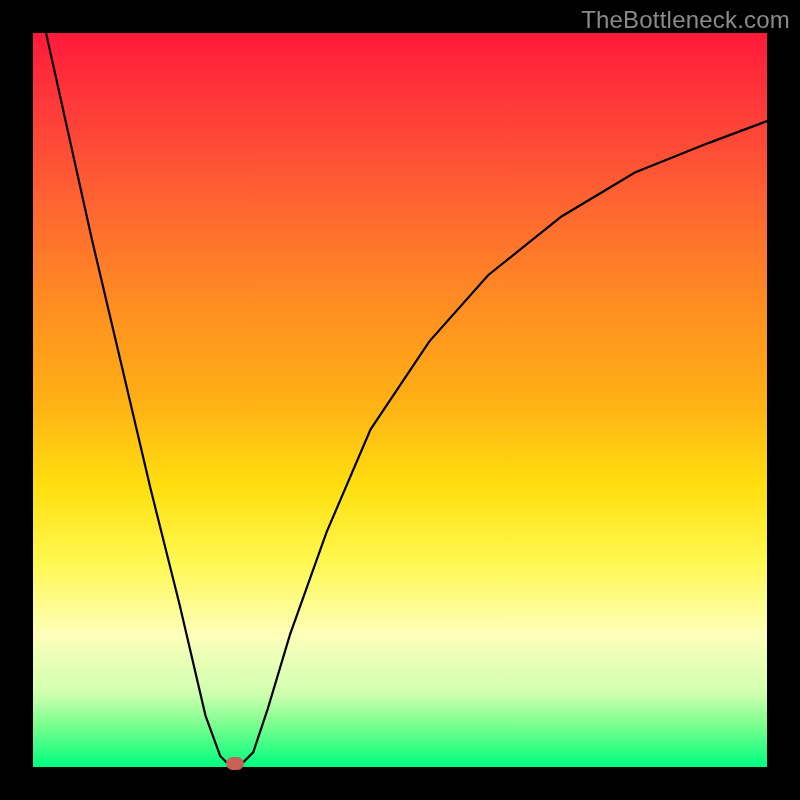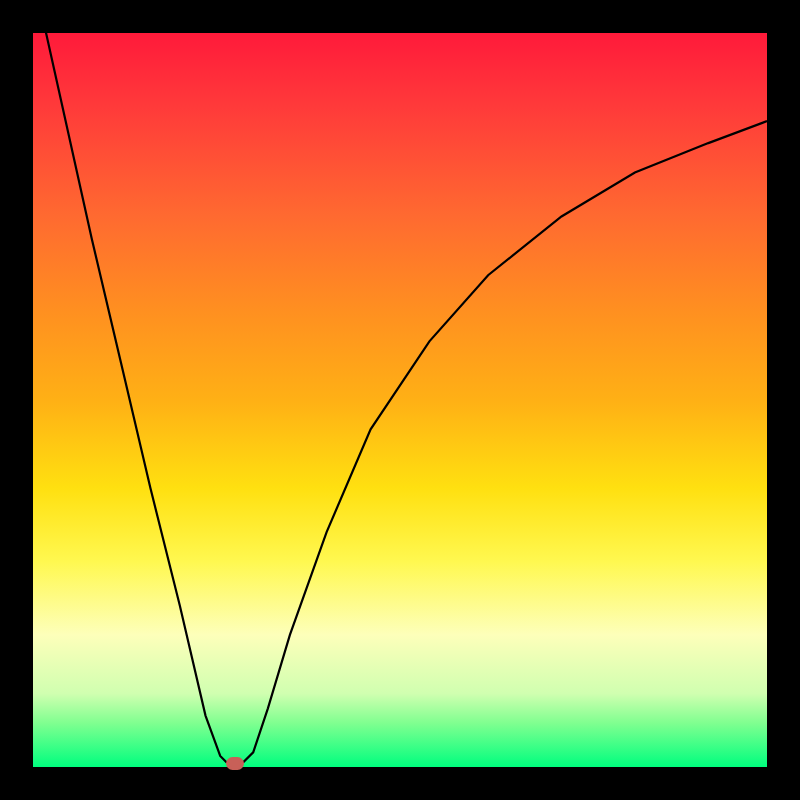--- a/index.html
+++ b/index.html
@@ -58,13 +58,14 @@
 </head>
 <body>
 
 <div class="frame">
   <div class="plot">
     <svg class="curve" viewBox="0 0 734 734" preserveAspectRatio="none">
       <path id="curve-path" d="M0.0 -58.7 L29.4 73.4 L58.7 205.5 L88.1 330.3 L117.4 455.1 L146.8 572.5 L172.5 682.6 L187.2 723.0 L198.2 734.0 L205.5 734.0 L220.2 719.3 L234.9 675.3 L256.9 601.9 L293.6 499.1 L337.6 396.4 L396.4 308.3 L455.1 242.2 L528.5 183.5 L601.9 139.5 L675.3 110.1 L734.0 88.1" fill="none" stroke="#000" stroke-width="2.2"></path>
     </svg>
     <div class="marker" id="marker" style="left: 192.85px; top: 724.33px; background: rgb(200, 96, 88);"></div>
   </div>
+  <div class="watermark">TheBottleneck.com</div>
 </div>
 
 </body></html>

